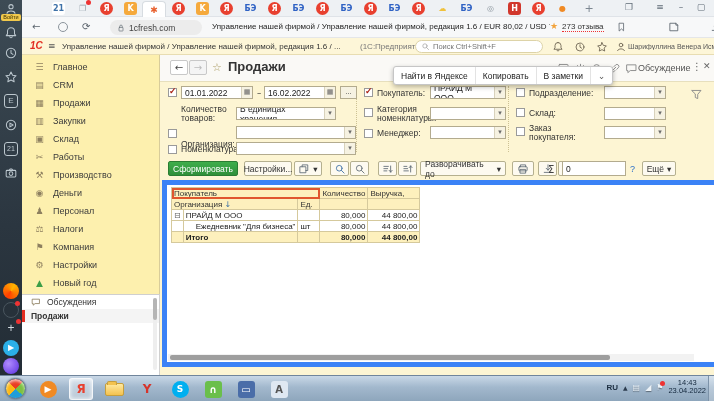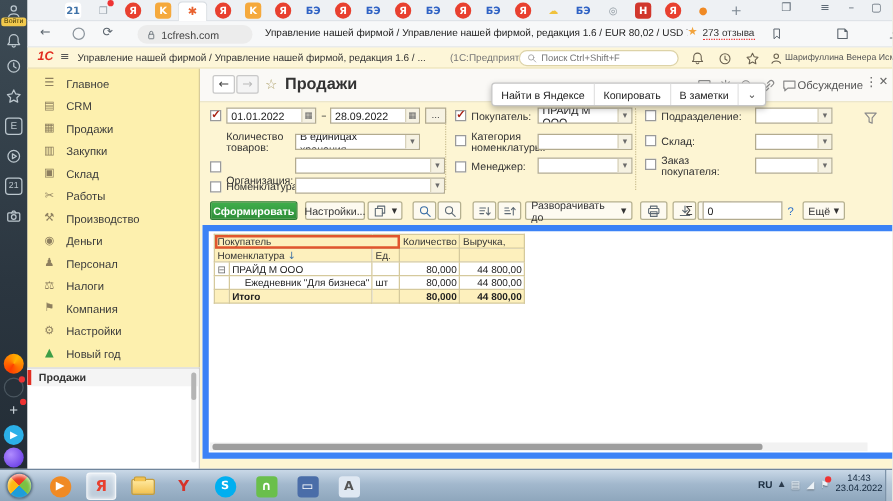--- a/index.html
+++ b/index.html
@@ -73,21 +73,21 @@
 .cb.on::after{content:"✓";position:absolute;left:0px;top:-3px;font-size:9px;font-weight:bold;color:#a81f11}
 .flabel{position:absolute;font-size:8.5px;color:#333;line-height:9px}
 .field{position:absolute;height:13px;background:#fff;border:1px solid #b3ab8e;display:flex;align-items:center;justify-content:space-between;font-size:8.5px;color:#222;padding-left:3px;overflow:hidden}
 .fbtn{width:11px;height:11px;font-size:7px;color:#6b6b6b;text-align:center;line-height:11px;border-left:1px solid #d8d2bc;background:#f6f2e2;flex:0 0 auto}
 .dotsbtn{position:absolute;width:17px;height:13px;background:#f6f2e2;border:1px solid #b3ab8e;font-size:8px;text-align:center;line-height:9px;color:#444}
 #funnel{position:absolute;left:530px;top:6px;width:13px;height:13px;color:#8a8a8a}
 
 
 #rtoolbar{position:absolute;left:0;top:103px;width:554px;height:22px;background:#fdf5d3}
 .tbtn{position:absolute;top:3px;height:15px;background:#fdfaf0;border:1px solid #b5b08f;border-radius:2px;font-size:8.5px;color:#333;display:flex;align-items:center;justify-content:center;gap:3px;padding:0 4px}
-#genbtn{left:8px;width:70px;background:linear-gradient(#3fae4b,#2f8f3a);border-color:#2a7d33;color:#fff;font-weight:bold}
+#genbtn{left:8px;width:70px;background:linear-gradient(#3fae4b,#2f8f3a);border-color:#2a7d33;color:#fff;font-weight:normal}
 .tico{width:12px;height:12px;color:#5e6a74}
 #sumfield{position:absolute;left:400px;top:3px;width:64px;height:15px;background:#fff;border:1px solid #b3ab8e;font-size:8.5px;padding:0 3px;color:#222;font-family:"Liberation Sans",sans-serif}
 #helpq{position:absolute;left:470px;top:6px;color:#2a6fc9;font-size:9px}
 
 
 #rbody{position:absolute;left:2px;top:125px;width:590px;height:187px;background:#fff;border:5px solid #3b82f6}
 #rtable{border-collapse:collapse;table-layout:fixed;position:absolute;left:4px;top:2px;font-size:8px;color:#222}
 #rtable td{border:1px solid #d5c99c;height:11px;padding:0 2px;white-space:nowrap;overflow:hidden}
 #rtable .hd{background:#fdf0bd;color:#333}
 #rtable .sel{outline:2px solid #e0562e;outline-offset:-2px}
@@ -375,20 +375,28 @@
         <span class="mic g">⚙</span>
         <span class="mlabel">Настройки</span>
       </div>
       <div class="mi">
         <span class="mic g" style="color: rgb(61, 158, 71);">▲</span>
         <span class="mlabel">Новый год</span>
       </div>
     </div>
 
   <div id="wpanel" class="ab">
+    <div class="wi">
+      <span class="wic">
+          <svg class="ic" width="10" height="10">
+            <use href="#i-chat"></use>
+          </svg>
+        </span>
+      <span>Обсуждения</span>
+    </div>
     <div class="wi active">
       <span>Продажи</span>
     </div>
     <div id="wscroll">
         <div></div>
       </div>
   </div>
 
   <div id="main" class="ab">
     <div id="titlerow">
@@ -430,21 +438,21 @@
       <div class="vsep" style="left:196px"></div>
       <div class="vsep" style="left:348px"></div>
 
       <div class="cb on" style="left:8px;top:6px"></div>
       <div class="field" style="left:21px;top:4px;width:72px">
         <span>01.01.2022</span>
         <span class="fbtn g">▦</span>
       </div>
       <span class="flabel g" style="left:97px;top:7px">–</span>
       <div class="field" style="left:104px;top:4px;width:72px">
-        <span>28.09.2022</span>
+        <span>16.02.2022</span>
         <span class="fbtn g">▦</span>
       </div>
       <span class="dotsbtn" style="left:180px;top:4px">...</span>
 
       <div class="flabel" style="left:21px;top:23px;width:52px">Количество товаров:</div>
       <div class="field" style="left:76px;top:25px;width:100px">
         <span>В единицах хранения</span>
         <span class="fbtn g">▾</span>
       </div>
 
@@ -590,21 +598,21 @@
             <col style="width:46px">
             <col style="width:52px">
           </colgroup>
         <tbody>
             <tr>
           <td class="hd sel" colspan="3">Покупатель</td>
           <td class="hd">Количество</td>
           <td class="hd">Выручка,</td>
         </tr>
         <tr>
-          <td class="hd" colspan="2"><span>Номенклатура</span> <span class="g" style="color:#3a6ea5">↓</span></td>
+          <td class="hd" colspan="2"><span>Организация</span> <span class="g" style="color:#3a6ea5">↓</span></td>
           <td class="hd">Ед.</td>
           <td class="hd"></td>
           <td class="hd"></td>
         </tr>
         <tr>
           <td class="g" style="color:#666">⊟</td>
           <td>ПРАЙД М ООО</td>
           <td></td>
           <td class="num">80,000</td>
           <td class="num">44 800,00</td>

